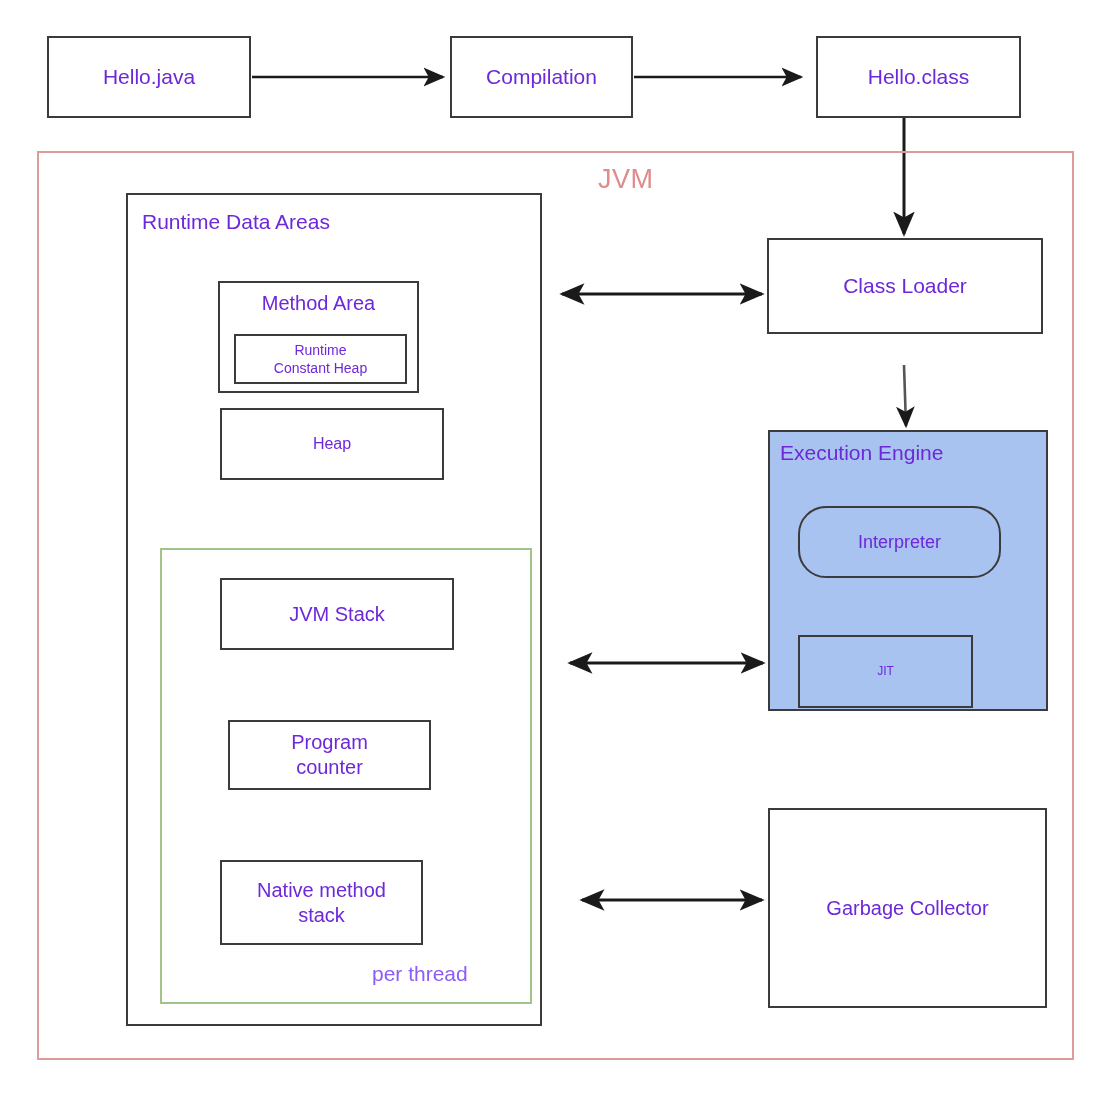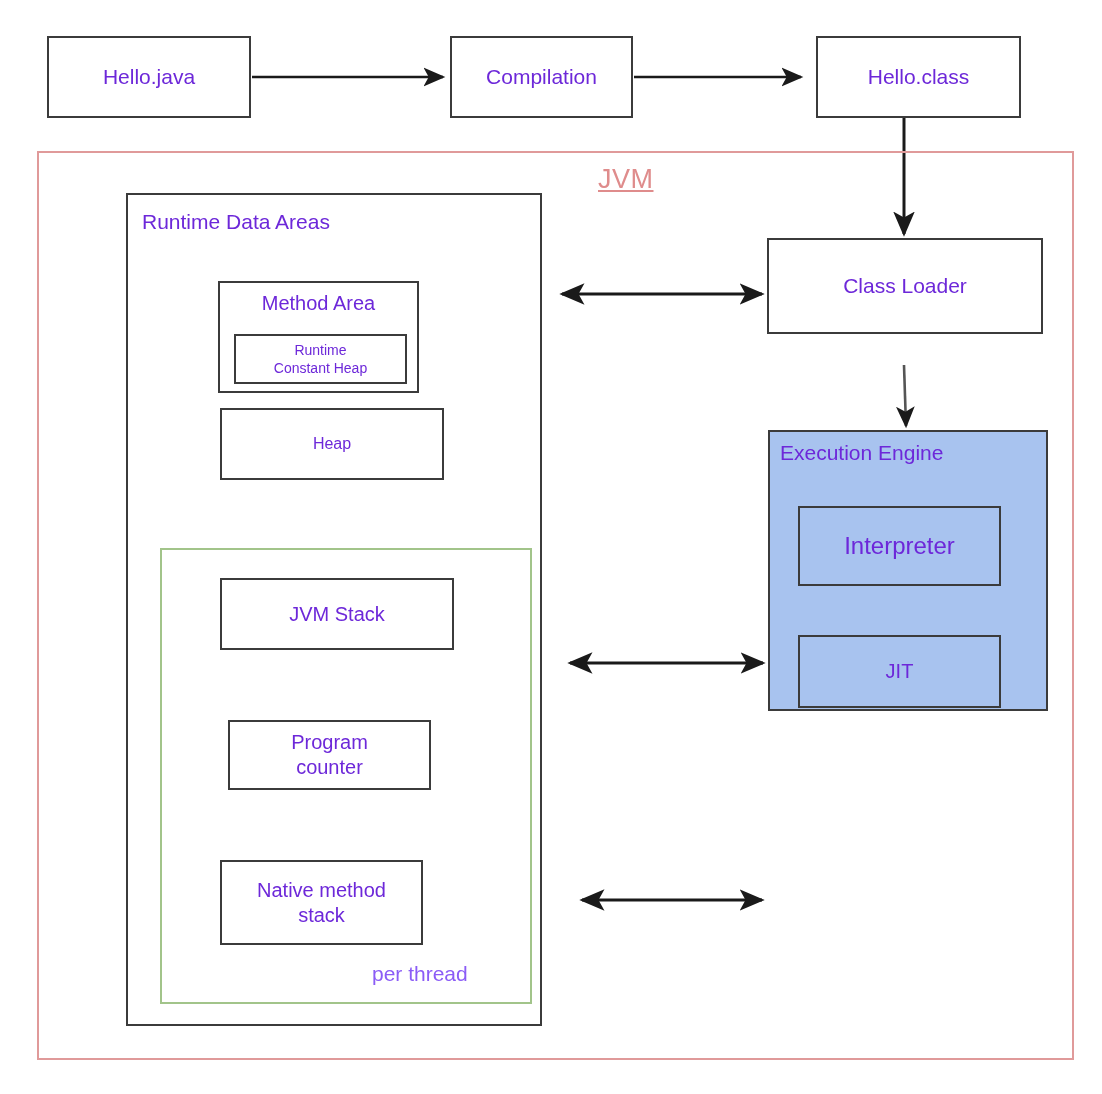--- a/index.html
+++ b/index.html
@@ -51,21 +51,20 @@
     box-sizing: border-box;
     border: 2px solid #e09a9a;
     background: transparent;
   }
   #jvm-title {
     position: absolute;
     left: 598px; top: 164px;
     font-size: 27px;
     color: #df8c8c;
     letter-spacing: 0.5px;
-    text-decoration: underline;
   }
 
   
   #runtime-data-areas {
     left: 126px; top: 193px; width: 416px; height: 833px;
     padding: 14px 0 0 14px;
     font-size: 21px;
   }
   #runtime-data-areas > .label { font-size: 21px; }
 
@@ -108,26 +107,26 @@
   }
   #execution-engine {
     left: 768px; top: 430px; width: 280px; height: 281px;
     background: #a8c3ef;
     align-items: flex-start;
     justify-content: flex-start;
     padding: 8px 0 0 10px;
     font-size: 21px;
   }
   #interpreter {
-    left: 798px; top: 506px; width: 203px; height: 80px;
-    background: #a8c3ef; font-size: 24px;
+    left: 798px; top: 506px; width: 203px; height: 72px;
+    background: #a8c3ef; font-size: 18px; border-radius: 28px;
   }
   #jit {
-    left: 798px; top: 635px; width: 203px; height: 73px;
-    background: #a8c3ef; font-size: 20px;
+    left: 798px; top: 635px; width: 175px; height: 73px;
+    background: #a8c3ef; font-size: 12px;
   }
   #garbage-collector {
     left: 768px; top: 808px; width: 279px; height: 200px; font-size: 20px;
   }
 
   svg.overlay {
     position: absolute;
     left: 0; top: 0;
     width: 1102px; height: 1094px;
     pointer-events: none;
@@ -221,14 +220,17 @@
   </div>
 
   <div class="box" id="interpreter">
     <span class="label">Interpreter</span>
   </div>
 
   <div class="box" id="jit">
     <span class="label">JIT</span>
   </div>
 
+  <div class="box" id="garbage-collector">
+    <span class="label">Garbage Collector</span>
+  </div>
 
 </div>
 
 </body></html>

